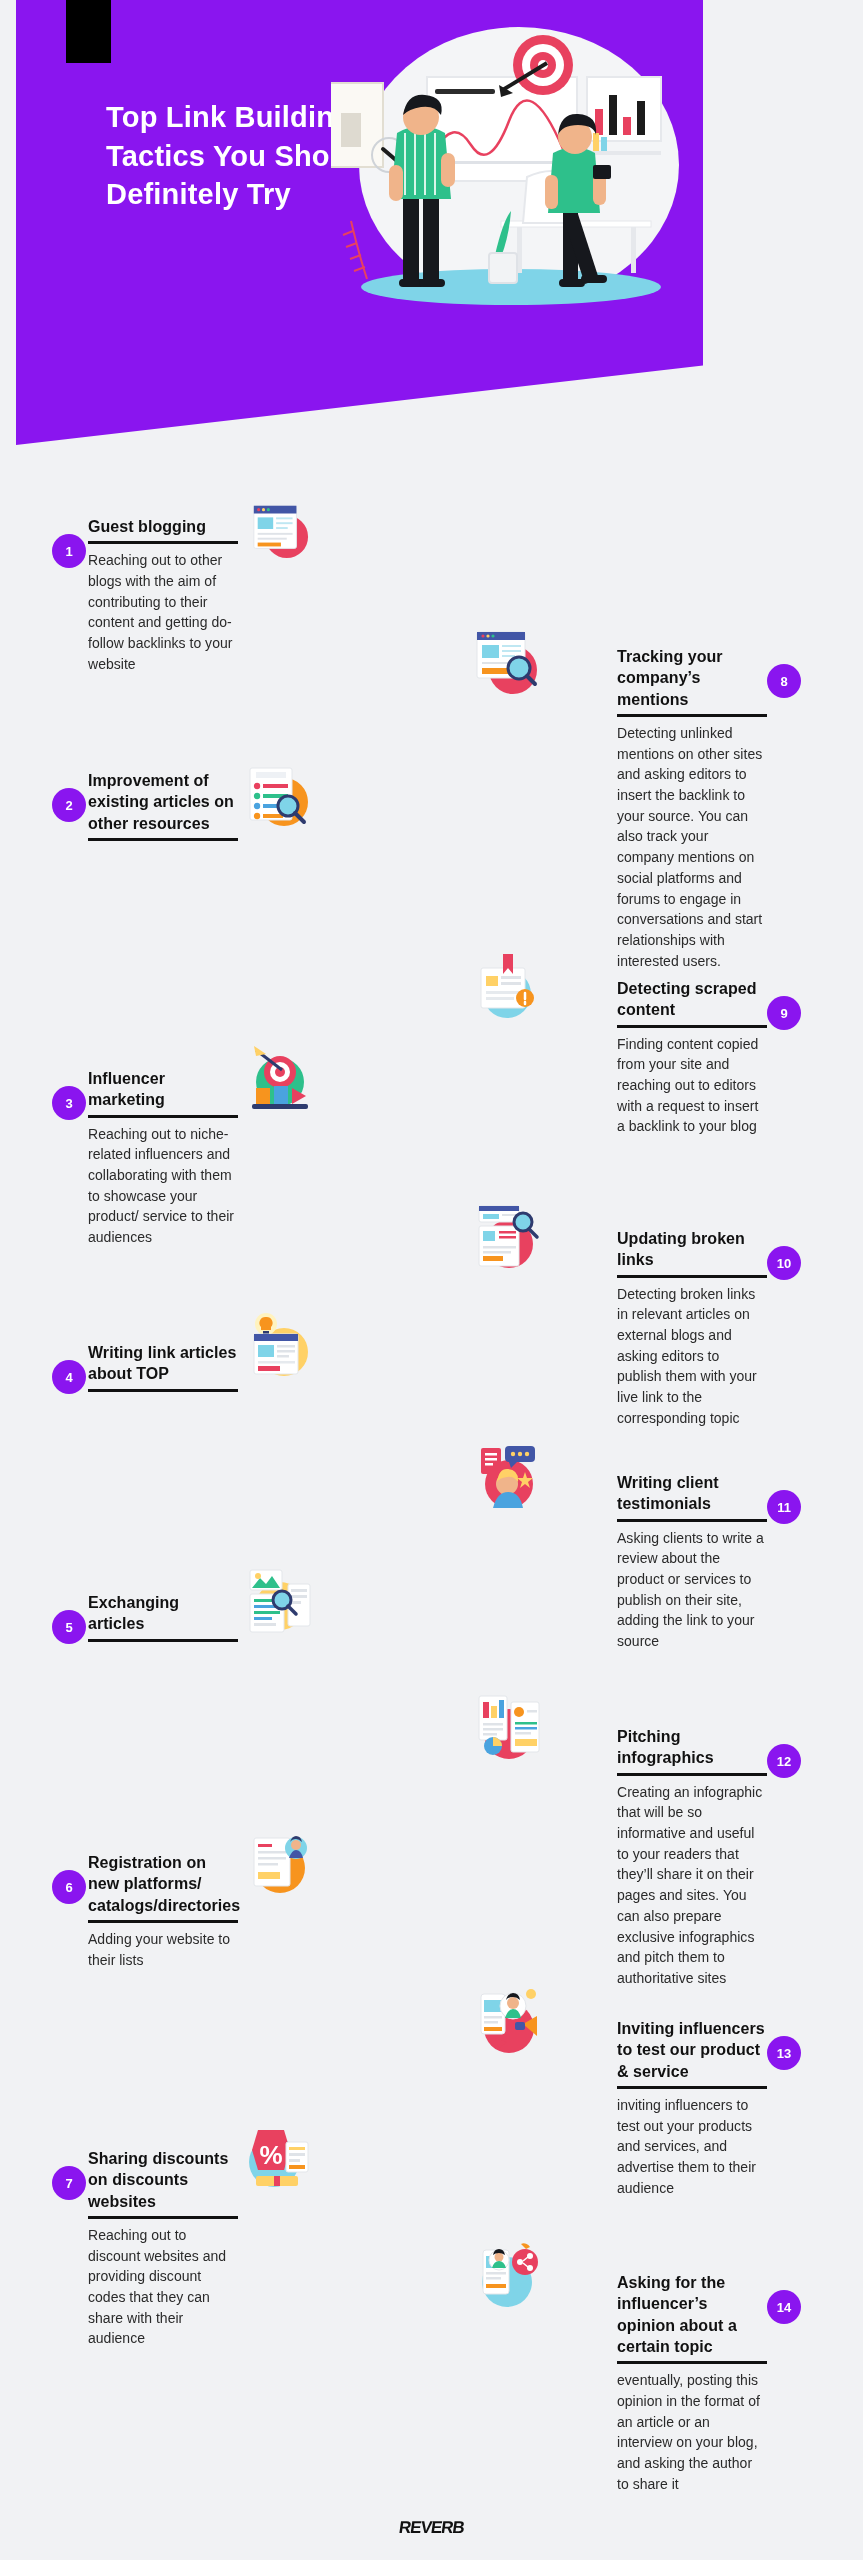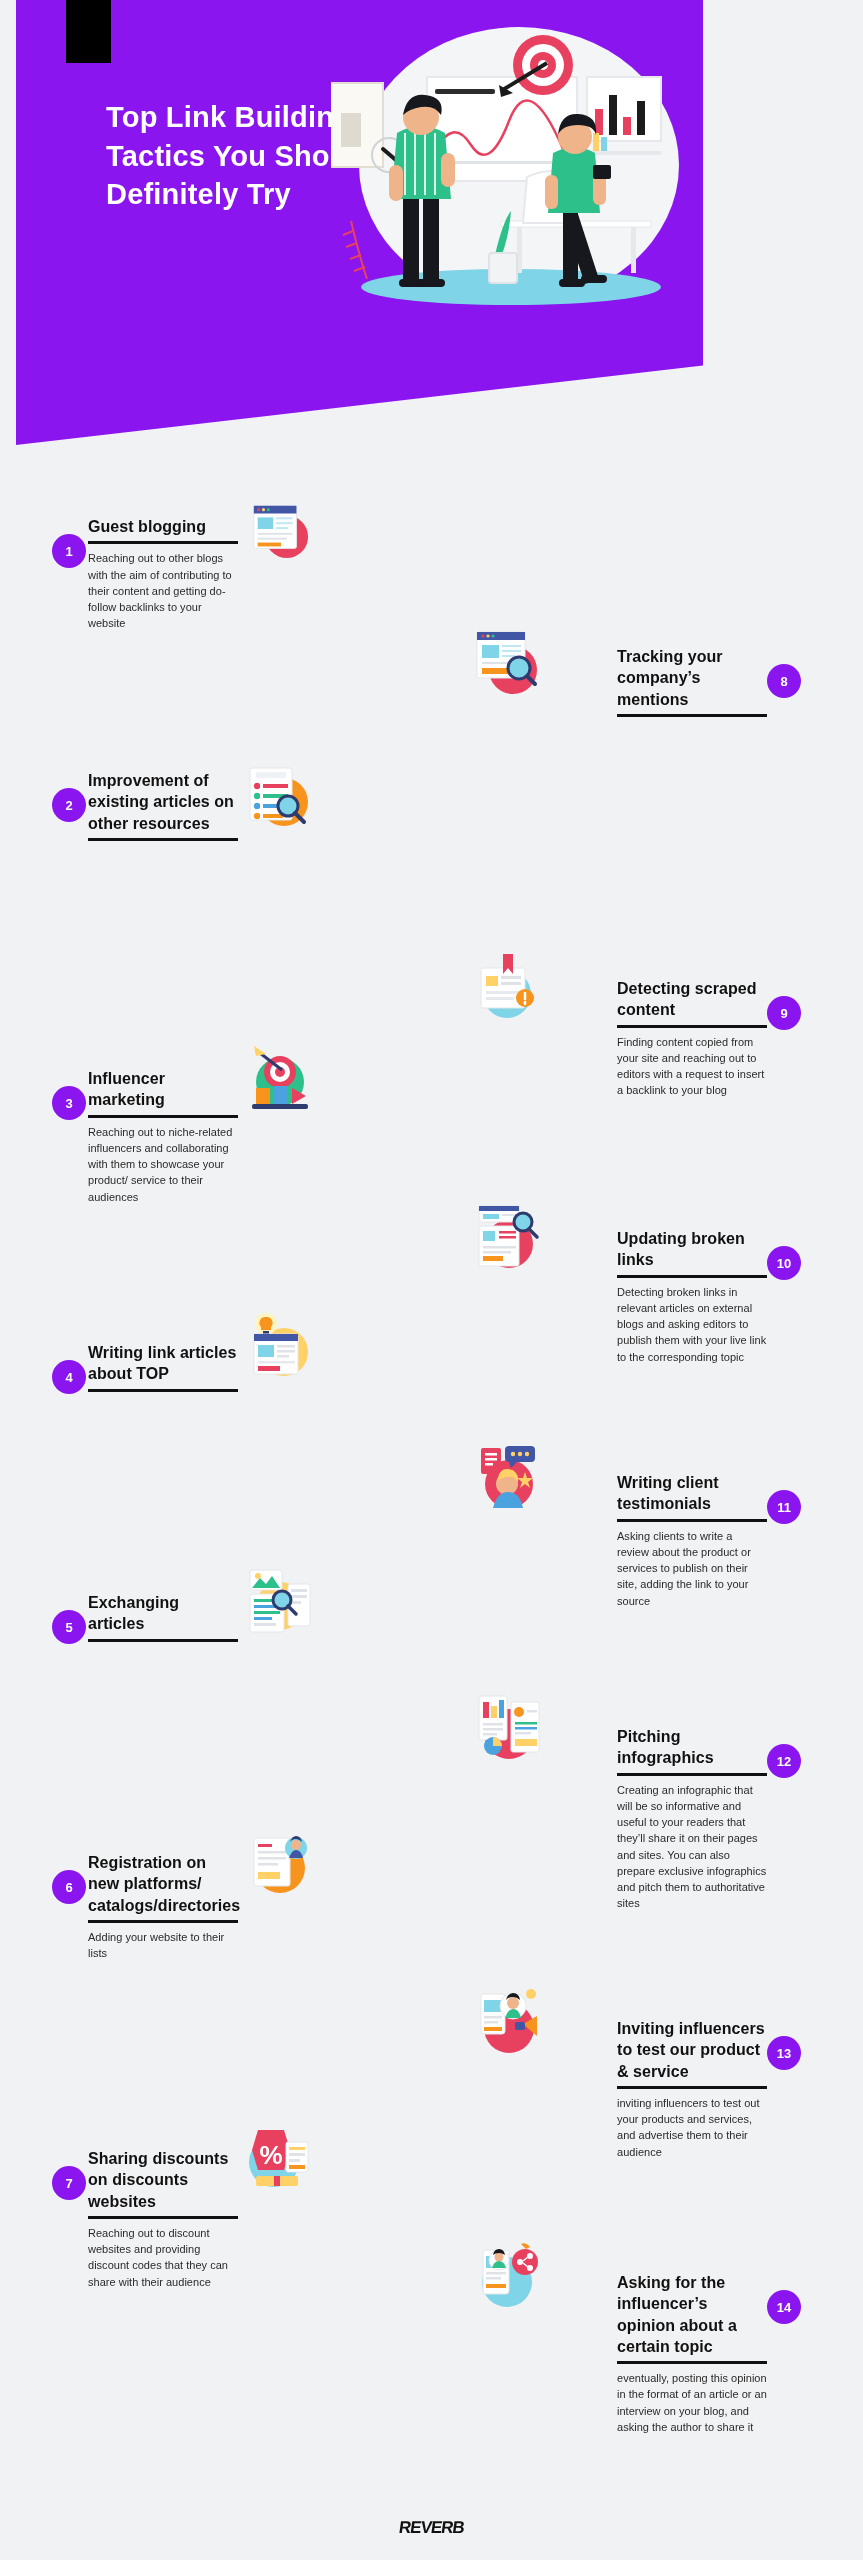--- a/index.html
+++ b/index.html
@@ -42,21 +42,21 @@
     display:flex; align-items:center; justify-content:center; z-index:4;
   }
   .item .title{
     font-size:16px; font-weight:bold; color:#111; line-height:1.33;
     letter-spacing:.05px;
   }
   .item .rule{
     height:3px; background:#111; margin:4px 0 6px 0;
   }
   .item .desc{
-    font-size:11px; color:#2a2a2a; line-height:1.48; letter-spacing:.02px;
+    font-size:14px; color:#2a2a2a; line-height:1.48; letter-spacing:.02px;
   }
   .item.left .textwrap{ position:absolute; left:36px; top:0; width:150px; }
   .item.left .badge{ left:0; top:18px; }
   .item.left .art{ position:absolute; left:196px; top:-10px; width:62px; height:62px; }
 
   .item.right .textwrap{ position:absolute; left:62px; top:0; width:150px; }
   .item.right .badge{ left:212px; top:18px; }
   .item.right .art{ position:absolute; left:-10px; top:-10px; width:62px; height:62px; }
 
   
@@ -189,20 +189,21 @@
         <rect x="29" y="29" width="13" height="2" fill="#bfe7f2"></rect>
       <rect x="9" y="36" width="38" height="2" fill="#dfe3e8"></rect>
       <rect x="9" y="42" width="26" height="6" fill="#f7941e"></rect>
       <circle cx="46" cy="42" r="11" fill="#7fd4e8" stroke="#2e3b6e" stroke-width="3"></circle>
       <path d="M54 50 L62 58" stroke="#2e3b6e" stroke-width="4" stroke-linecap="round"></path>
     </svg>
   </div>
   <div class="textwrap">
     <div class="title">Tracking your company’s mentions</div>
     <div class="rule"></div>
+    <div class="desc">Detecting unlinked mentions on other sites and asking editors to insert the backlink to your source. You can also track your company mentions on social platforms and forums to engage in conversations and start relationships with interested users.</div>
   </div>
 </div>
 
 <div class="item left" style="left:52px; top:770px;">
   <div class="badge">2</div>
   <div class="art" style="left:192px; top:-8px; width:72px; height:72px;">
     <svg viewBox="0 0 72 72">
       <circle cx="40" cy="40" r="24" fill="#f7941e"></circle>
       <rect x="6" y="6" width="42" height="52" rx="2" fill="#fff" stroke="#e3e6ea"></rect>
       <rect x="12" y="10" width="30" height="6" fill="#eef1f5"></rect>

